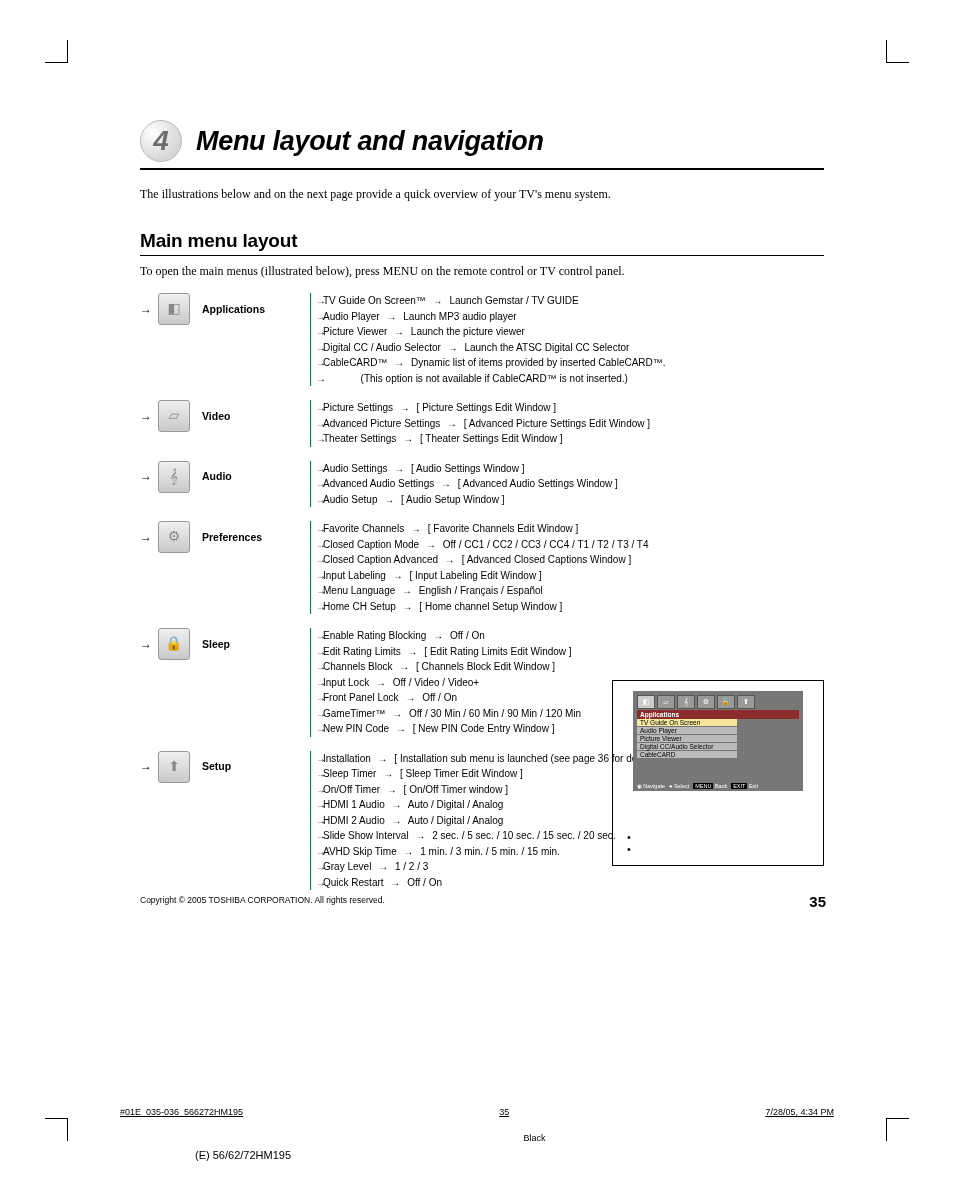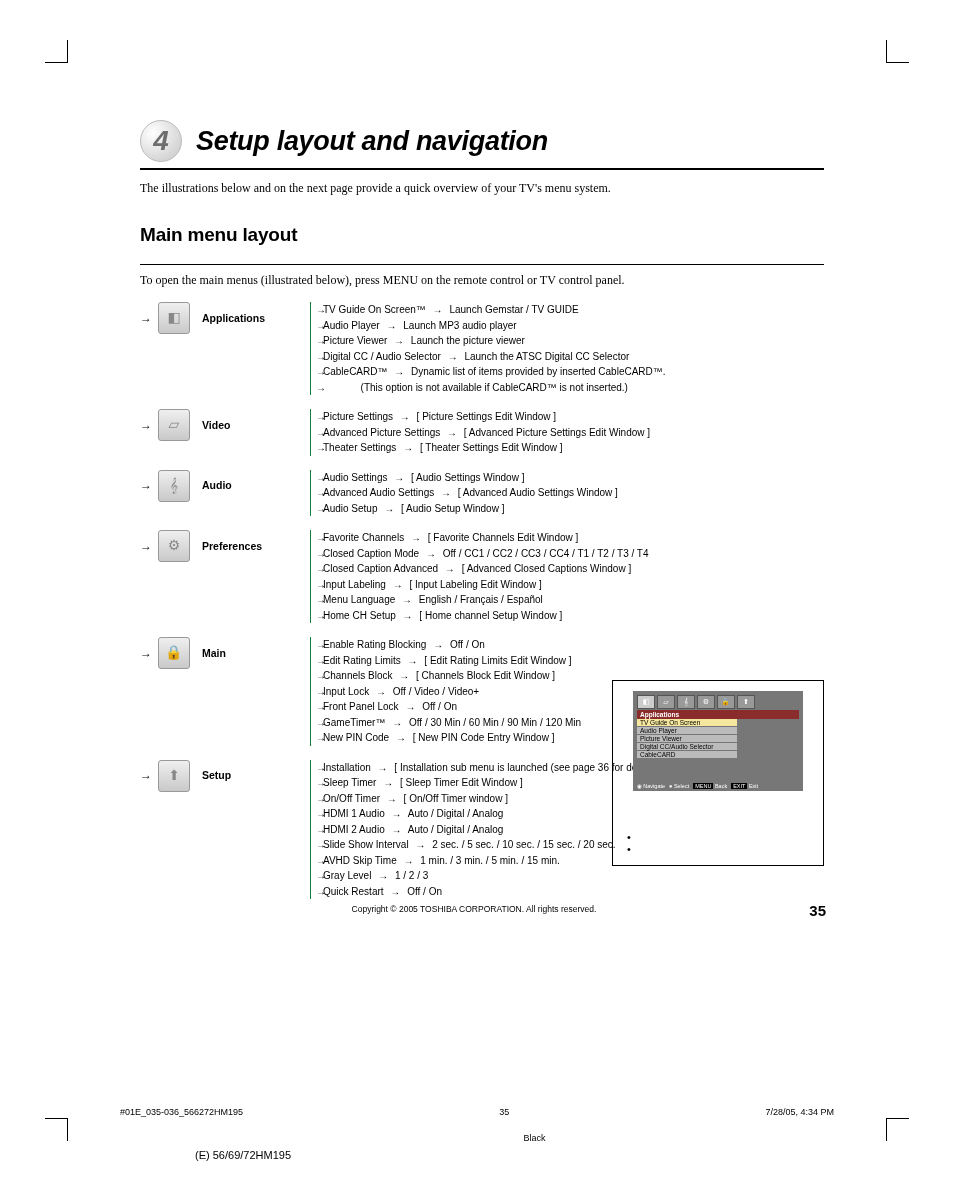--- a/index.html
+++ b/index.html
@@ -6,22 +6,22 @@
   .page{width:954px;height:1191px;position:relative;margin:0 auto;}
   .crop{position:absolute;width:22px;height:22px;}
   .crop.tl{top:40px;left:45px;border-right:1px solid #000;border-bottom:1px solid #000;}
   .crop.tr{top:40px;right:45px;border-left:1px solid #000;border-bottom:1px solid #000;}
   .crop.bl{bottom:50px;left:45px;border-right:1px solid #000;border-top:1px solid #000;}
   .crop.br{bottom:50px;right:45px;border-left:1px solid #000;border-top:1px solid #000;}
   .content{position:absolute;left:140px;top:120px;right:130px;}
   .chapter-head{display:flex;align-items:center;gap:14px;border-bottom:2px solid #000;padding-bottom:6px;}
   .badge{width:40px;height:40px;border-radius:50%;background:radial-gradient(circle at 30% 30%,#fff,#c5c5c5);display:flex;align-items:center;justify-content:center;font-style:italic;font-weight:bold;font-size:28px;color:#6e6e6e;border:1px solid #bbb;}
   .chapter-title{font-style:italic;font-weight:bold;font-size:27px;font-family:'Helvetica Neue',Arial,sans-serif;letter-spacing:-0.3px;}
-  .intro{font-family:Georgia,'Times New Roman',serif;font-size:12px;margin-top:11px;}
-  h2.section{font-size:19px;font-weight:bold;border-bottom:1.5px solid #000;padding-bottom:18px;margin-top:28px;margin-bottom:8px;font-family:'Helvetica Neue',Arial,sans-serif;letter-spacing:-0.2px;}
+  .intro{font-family:Georgia,'Times New Roman',serif;font-size:12px;margin-top:17px;}
+  h2.section{font-size:19px;font-weight:bold;border-bottom:1.5px solid #000;padding-bottom:3px;margin-top:28px;margin-bottom:8px;font-family:'Helvetica Neue',Arial,sans-serif;letter-spacing:-0.2px;}
   .sub{font-family:Georgia,'Times New Roman',serif;font-size:12px;margin-bottom:4px;}
   .menu-block{display:flex;align-items:flex-start;margin-top:14px;font-size:10px;line-height:1.55;}
   .left{display:flex;align-items:center;width:170px;flex-shrink:0;}
   .arrow-right{font-size:12px;margin-right:6px;}
   .icon-box{width:30px;height:30px;background:linear-gradient(#efefef,#c9c9c9);border:1px solid #999;border-radius:3px;margin-right:12px;display:flex;align-items:center;justify-content:center;color:#888;font-size:14px;}
   .label{font-weight:bold;font-size:10.5px;}
   .tree{position:relative;border-left:1px solid #15803d;padding-left:6px;}
   .tree>div{position:relative;padding-left:6px;}
   .tree>div:before{content:"→";position:absolute;left:-1px;font-size:10px;}
   .note{padding-left:73px;text-align:center;}
@@ -31,39 +31,39 @@
   .osd-tabs{display:flex;padding:4px 4px 0 4px;gap:2px;}
   .osd-tab{width:16px;height:12px;background:#999;border:1px solid #555;display:flex;align-items:center;justify-content:center;font-size:7px;}
   .osd-tab.sel{background:#ccc;}
   .osd-cat{background:#8a2c2c;color:#fff;padding:1px 3px;margin:1px 4px 0 4px;font-weight:bold;}
   .osd-item{background:#bbb;color:#000;padding:0 3px;margin:0 2px 1px 4px;width:55%;}
   .osd-item.hi{background:#f5e79e;}
   .osd-foot{position:absolute;bottom:2px;left:4px;right:4px;display:flex;gap:4px;font-size:5.5px;align-items:center;}
   .osd-foot span.k{background:#000;padding:0 2px;}
   .osd-bullets{margin:40px 0 0 4px;font-size:11px;}
   .osd-bullets div:before{content:"• ";}
-  .copyright{position:absolute;left:0;right:16px;bottom:-15px;text-align:center;font-size:8.5px;}
+  .copyright{position:absolute;left:0;right:16px;bottom:-15px;text-align:left;font-size:8.5px;}
   .page-num{position:absolute;right:-2px;bottom:-20px;font-weight:bold;font-size:15px;}
   .footer{position:absolute;bottom:30px;left:80px;right:80px;font-size:9px;}
-  .footer .line{display:flex;justify-content:space-between;padding:0 40px;}
+  .footer .line{display:flex;justify-content:space-between;padding:0 40px;text-decoration:underline;}
   .footer .black{text-align:center;margin-top:16px;margin-left:115px;}
   .footer .model{margin-top:6px;margin-left:115px;font-size:11px;}
 </style>
 </head>
 <body>
 <div class="page">
   <div class="crop tl"></div>
   <div class="crop tr"></div>
   <div class="crop bl"></div>
   <div class="crop br"></div>
 
   <div class="content">
     <div class="chapter-head">
       <div class="badge">4</div>
-      <div class="chapter-title">Setup layout and navigation</div>
+      <div class="chapter-title">Menu layout and navigation</div>
     </div>
 
     <div class="intro">The illustrations below and on the next page provide a quick overview of your TV's menu system.</div>
 
     <h2 class="section">Main menu layout</h2>
     <div class="sub">To open the main menus (illustrated below), press MENU on the remote control or TV control panel.</div>
 
     <div id="menus">
         <div class="menu-block">
           <div class="left">
@@ -116,21 +116,21 @@
             <div>Closed Caption Advanced <span class="arw">→</span> [ Advanced Closed Captions Window ]</div>
             <div>Input Labeling <span class="arw">→</span> [ Input Labeling Edit Window ]</div>
             <div>Menu Language <span class="arw">→</span> English / Français / Español</div>
             <div>Home CH Setup <span class="arw">→</span> [ Home channel Setup Window ]</div>
           </div>
         </div>
         <div class="menu-block">
           <div class="left">
             <span class="arrow-right">→</span>
             <span class="icon-box">🔒</span>
-            <span class="label">Main</span>
+            <span class="label">Sleep</span>
           </div>
           <div class="tree">
             <div>Enable Rating Blocking <span class="arw">→</span> Off / On</div>
             <div>Edit Rating Limits <span class="arw">→</span> [ Edit Rating Limits Edit Window ]</div>
             <div>Channels Block <span class="arw">→</span> [ Channels Block Edit Window ]</div>
             <div>Input Lock <span class="arw">→</span> Off / Video / Video+</div>
             <div>Front Panel Lock <span class="arw">→</span> Off / On</div>
             <div>GameTimer™ <span class="arw">→</span> Off / 30 Min / 60 Min / 90 Min / 120 Min</div>
             <div>New PIN Code <span class="arw">→</span> [ New PIN Code Entry Window ]</div>
           </div>
@@ -190,15 +190,15 @@
     <div class="page-num">35</div>
   </div>
 
   <div class="footer">
     <div class="line">
       <span>#01E_035-036_566272HM195</span>
       <span>35</span>
       <span>7/28/05, 4:34 PM</span>
     </div>
     <div class="black">Black</div>
-    <div class="model">(E) 56/69/72HM195</div>
+    <div class="model">(E) 56/62/72HM195</div>
   </div>
 </div>
 
 </body></html>

